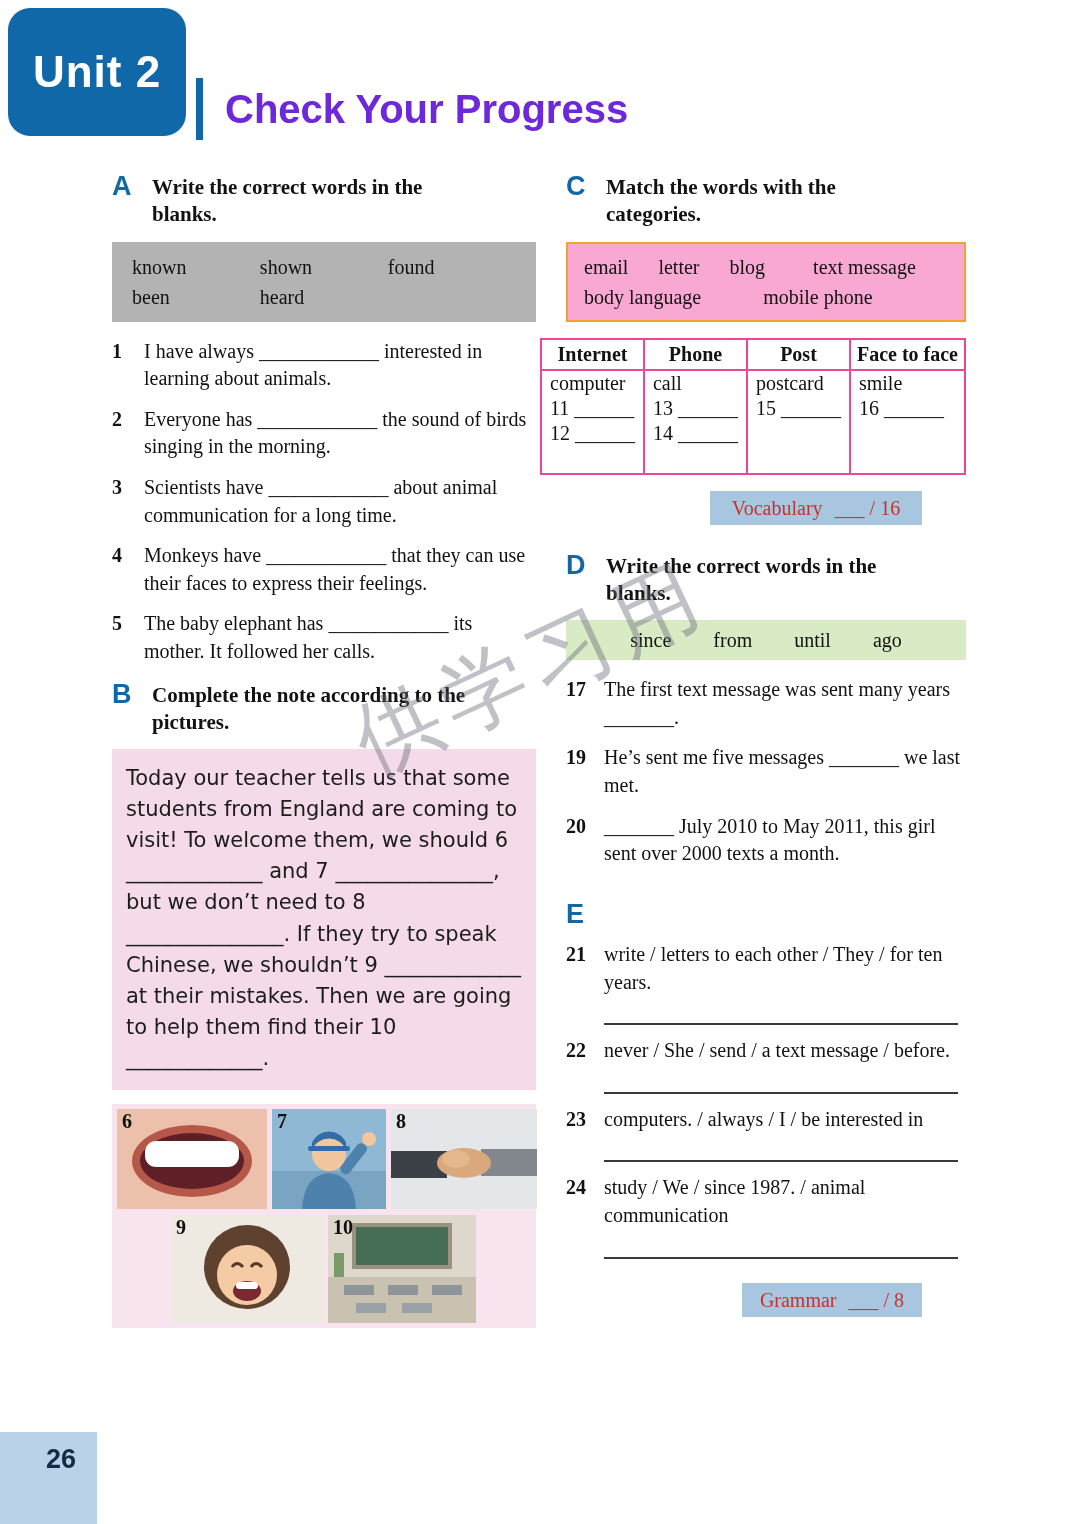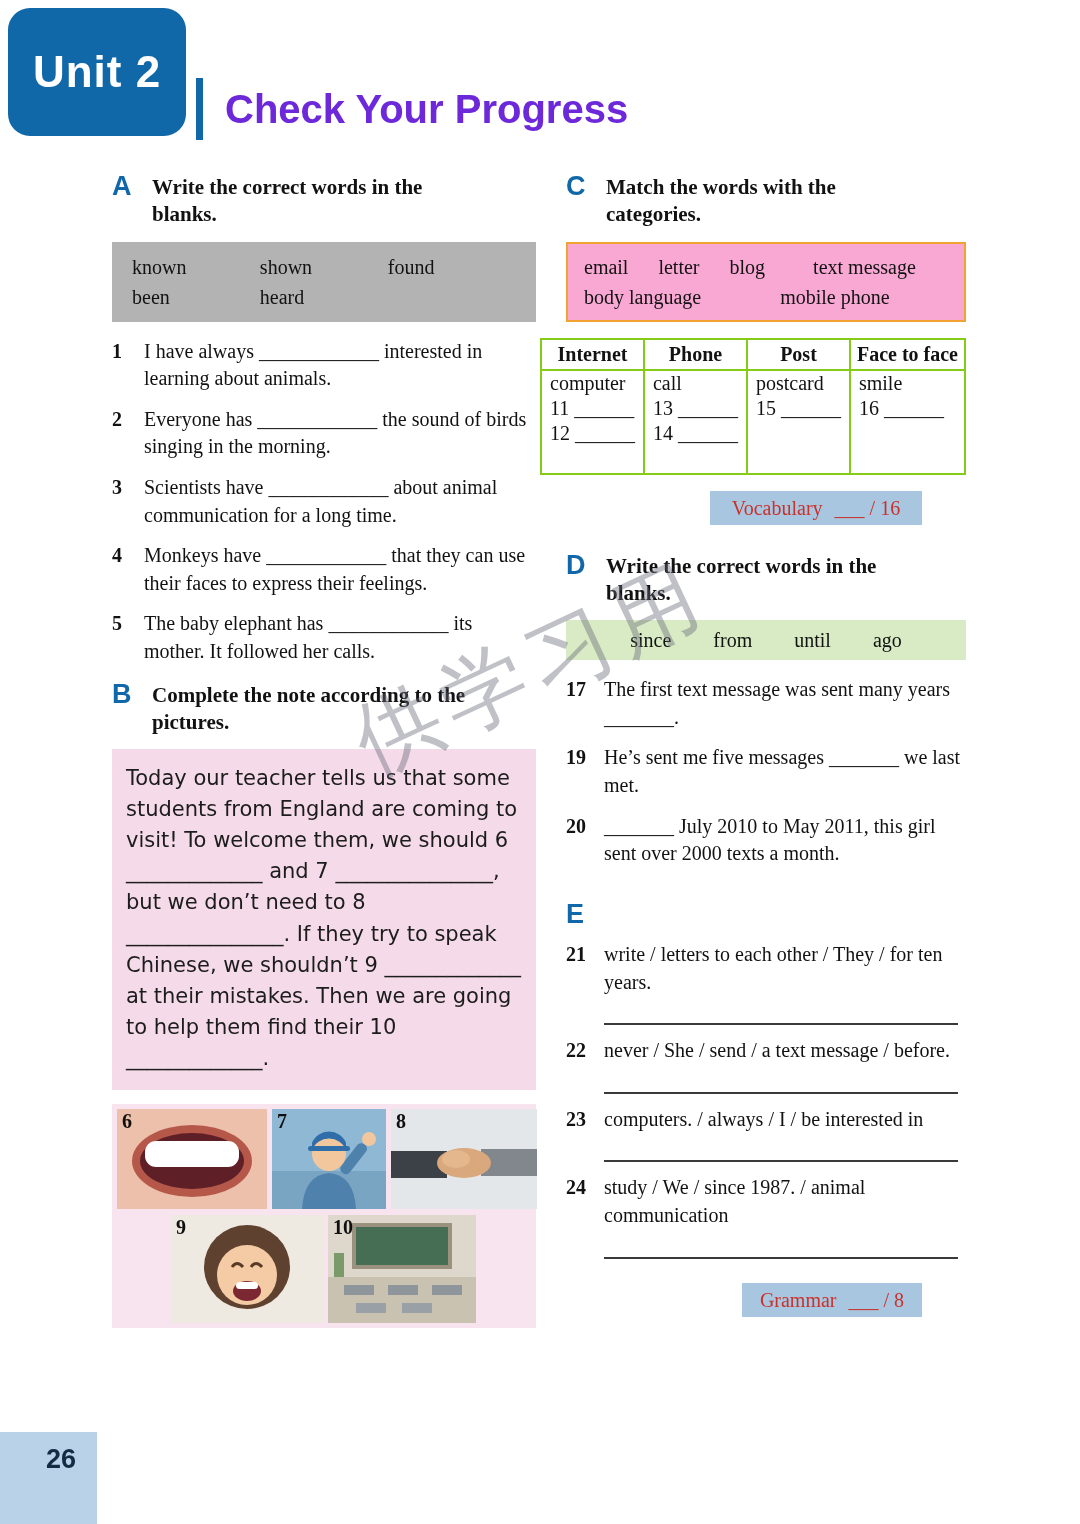--- a/index.html
+++ b/index.html
@@ -41,21 +41,21 @@
   }
 
   
   .wordbox { font-size:20px; margin-bottom:16px; }
   .wordbox.gray { background:#b3b3b3; padding:10px 20px; }
   .wba-row { display:flex; line-height:30px; }
   .wba-row span { width:33.3%; }
   .wordbox.orange { background:#f9a8d4; border:2px solid #f0a330; padding:8px 16px; }
   .wbc-row1 { display:flex; column-gap:30px; line-height:30px; }
   .wbc-row1 span:last-child { margin-left:18px; }
-  .wbc-row2 { display:flex; column-gap:79px; line-height:30px; }
+  .wbc-row2 { display:flex; column-gap:62px; line-height:30px; }
   .wordbox.green { background:#d8ebc4; padding:6px 10px; display:flex; justify-content:center; column-gap:42px; line-height:28px;margin-top:8px; }
 
   
   .item { display:flex; gap:10px; font-size:20px; line-height:1.38; margin-bottom:13px; }
   .item .inum { font-weight:bold; flex:0 0 22px; }
   .col-right .item .inum { flex:0 0 28px; }
   .item .itext { flex:1; }
 
   
   .note-box {
@@ -71,21 +71,21 @@
   .pic-num {
     position:absolute; top:2px; left:5px; line-height:1;
     font-family:"Liberation Serif", serif; font-weight:bold; font-size:20px; color:#101010;
   }
 
   
   .match-table {
     border-collapse:collapse; margin-left:-26px; width:426px;
     font-size:20px; background:#fff; margin-bottom:2px;
   }
-  .match-table, .match-table th, .match-table td { border:2px solid #84cc16; }
+  .match-table, .match-table th, .match-table td { border:2px solid #ec4899; }
   .match-table th { font-weight:bold; text-align:center; padding:3px 6px; }
   .match-table td { border-top:none; border-bottom:none; padding:1px 8px; vertical-align:top; }
   .match-table tbody tr:last-child td { padding-bottom:28px; }
 
   
   .score {
     background:#a9c6e1; color:#c8322b; font-size:20px;
     display:flex; justify-content:center; column-gap:12px;
     padding:4px 10px; line-height:26px;
   }

